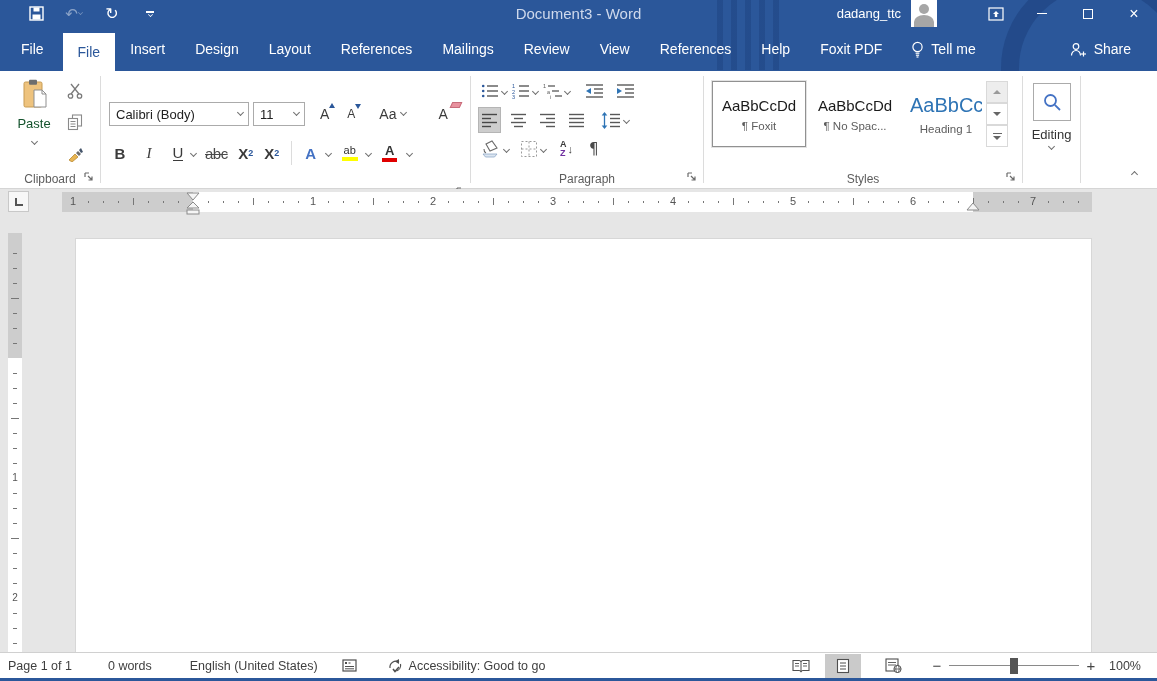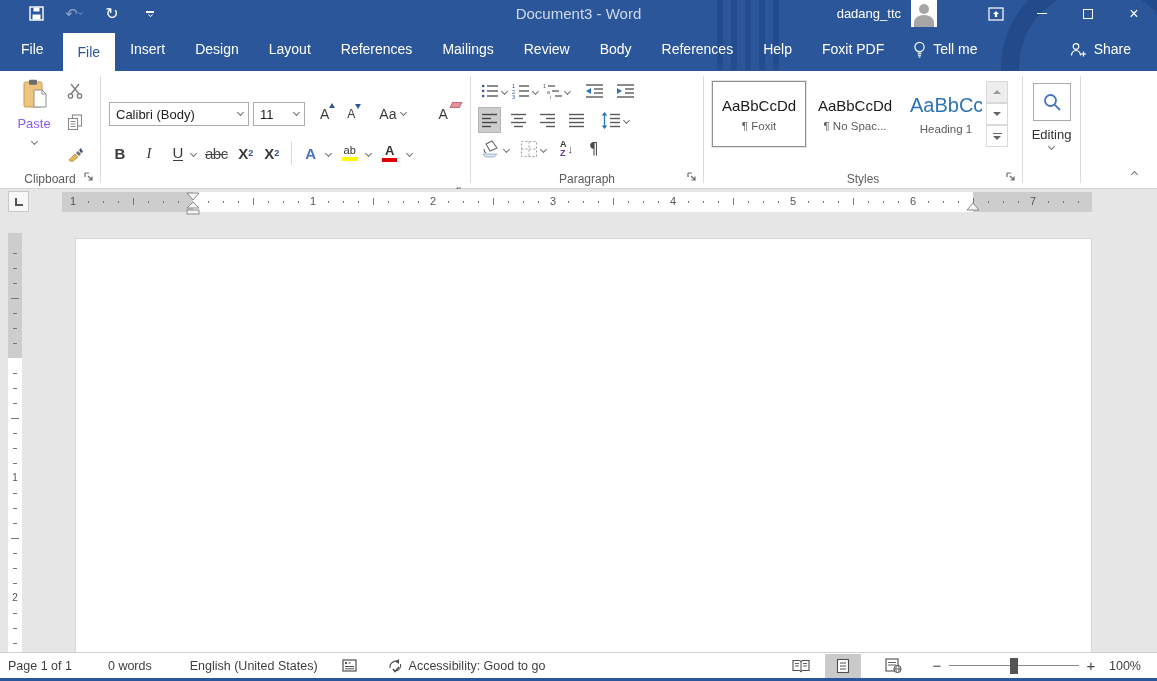--- a/index.html
+++ b/index.html
@@ -45,21 +45,21 @@
   .launcher { position:absolute; bottom:4px; width:14px; height:14px; display:flex; align-items:center; justify-content:center; cursor:default; }
   .vsep { position:absolute; top:5px; bottom:5px; width:1px; background:#dcdcdc; }
   .chev { display:inline-block; width:5px; height:5px; border-right:1.3px solid #707070; border-bottom:1.3px solid #707070;
     transform:rotate(45deg); margin-top:-3px; }
   .chev.white { border-color:#fff; }
   .rbtn { display:flex; align-items:center; justify-content:center; color:#3b3b3b; cursor:default; }
 
   
   .g-clip { left:0; width:100px; }
   .paste-btn { position:absolute; left:10px; top:8px; width:48px; height:92px; display:flex; flex-direction:column; align-items:center; }
-  .paste-label { font-size:13px; color:#8b5cf6; margin-top:6px; }
+  .paste-label { font-size:13px; color:#14532d; margin-top:6px; }
   .paste-btn .chev { margin-top:8px; }
   .clip-col { position:absolute; left:64px; top:10px; display:flex; flex-direction:column; gap:11px; }
   .clip-col .rbtn { width:22px; height:20px; }
 
   
   .g-font { left:101px; width:369px;margin-top:15px; }
   .font-row1 { position:absolute; left:8px; top:15px; display:flex; align-items:center; }
   .combo { height:24px; border:1px solid #ababab; background:#fff; display:flex; align-items:center; font-size:13px; color:#222; }
   .combo .val { flex:1; padding-left:6px; white-space:nowrap; overflow:hidden; }
   .combo .dd { width:16px; display:flex; justify-content:center; }
@@ -215,21 +215,21 @@
             <span class="ico-max"></span>
           </span>
         <span class="winctl">
             <span class="ico-close">×</span>
           </span>
       </div>
     </div>
 
     <nav class="tabrow">
       <div class="tab file">File</div>
-      <div id="tab-items" style="display:contents"><div class="tab active">File</div><div class="tab">Insert</div><div class="tab">Design</div><div class="tab">Layout</div><div class="tab">References</div><div class="tab">Mailings</div><div class="tab">Review</div><div class="tab">Body</div><div class="tab">References</div><div class="tab">Help</div><div class="tab">Foxit PDF</div></div>
+      <div id="tab-items" style="display:contents"><div class="tab active">File</div><div class="tab">Insert</div><div class="tab">Design</div><div class="tab">Layout</div><div class="tab">References</div><div class="tab">Mailings</div><div class="tab">Review</div><div class="tab">View</div><div class="tab">References</div><div class="tab">Help</div><div class="tab">Foxit PDF</div></div>
       <div class="tellme">
         <svg class="ic" width="13" height="17" viewBox="0 0 13 17">
           <circle cx="6.5" cy="6" r="4.6" fill="none" stroke="#fff" stroke-width="1.2"></circle>
           <line x1="4.6" y1="12.2" x2="8.4" y2="12.2" stroke="#fff" stroke-width="1.2"></line>
           <line x1="4.9" y1="14.2" x2="8.1" y2="14.2" stroke="#fff" stroke-width="1.2"></line>
           <line x1="5.5" y1="16" x2="7.5" y2="16" stroke="#fff" stroke-width="1.2"></line>
         </svg>
         <span>Tell me</span>
       </div>
       <div class="share">

